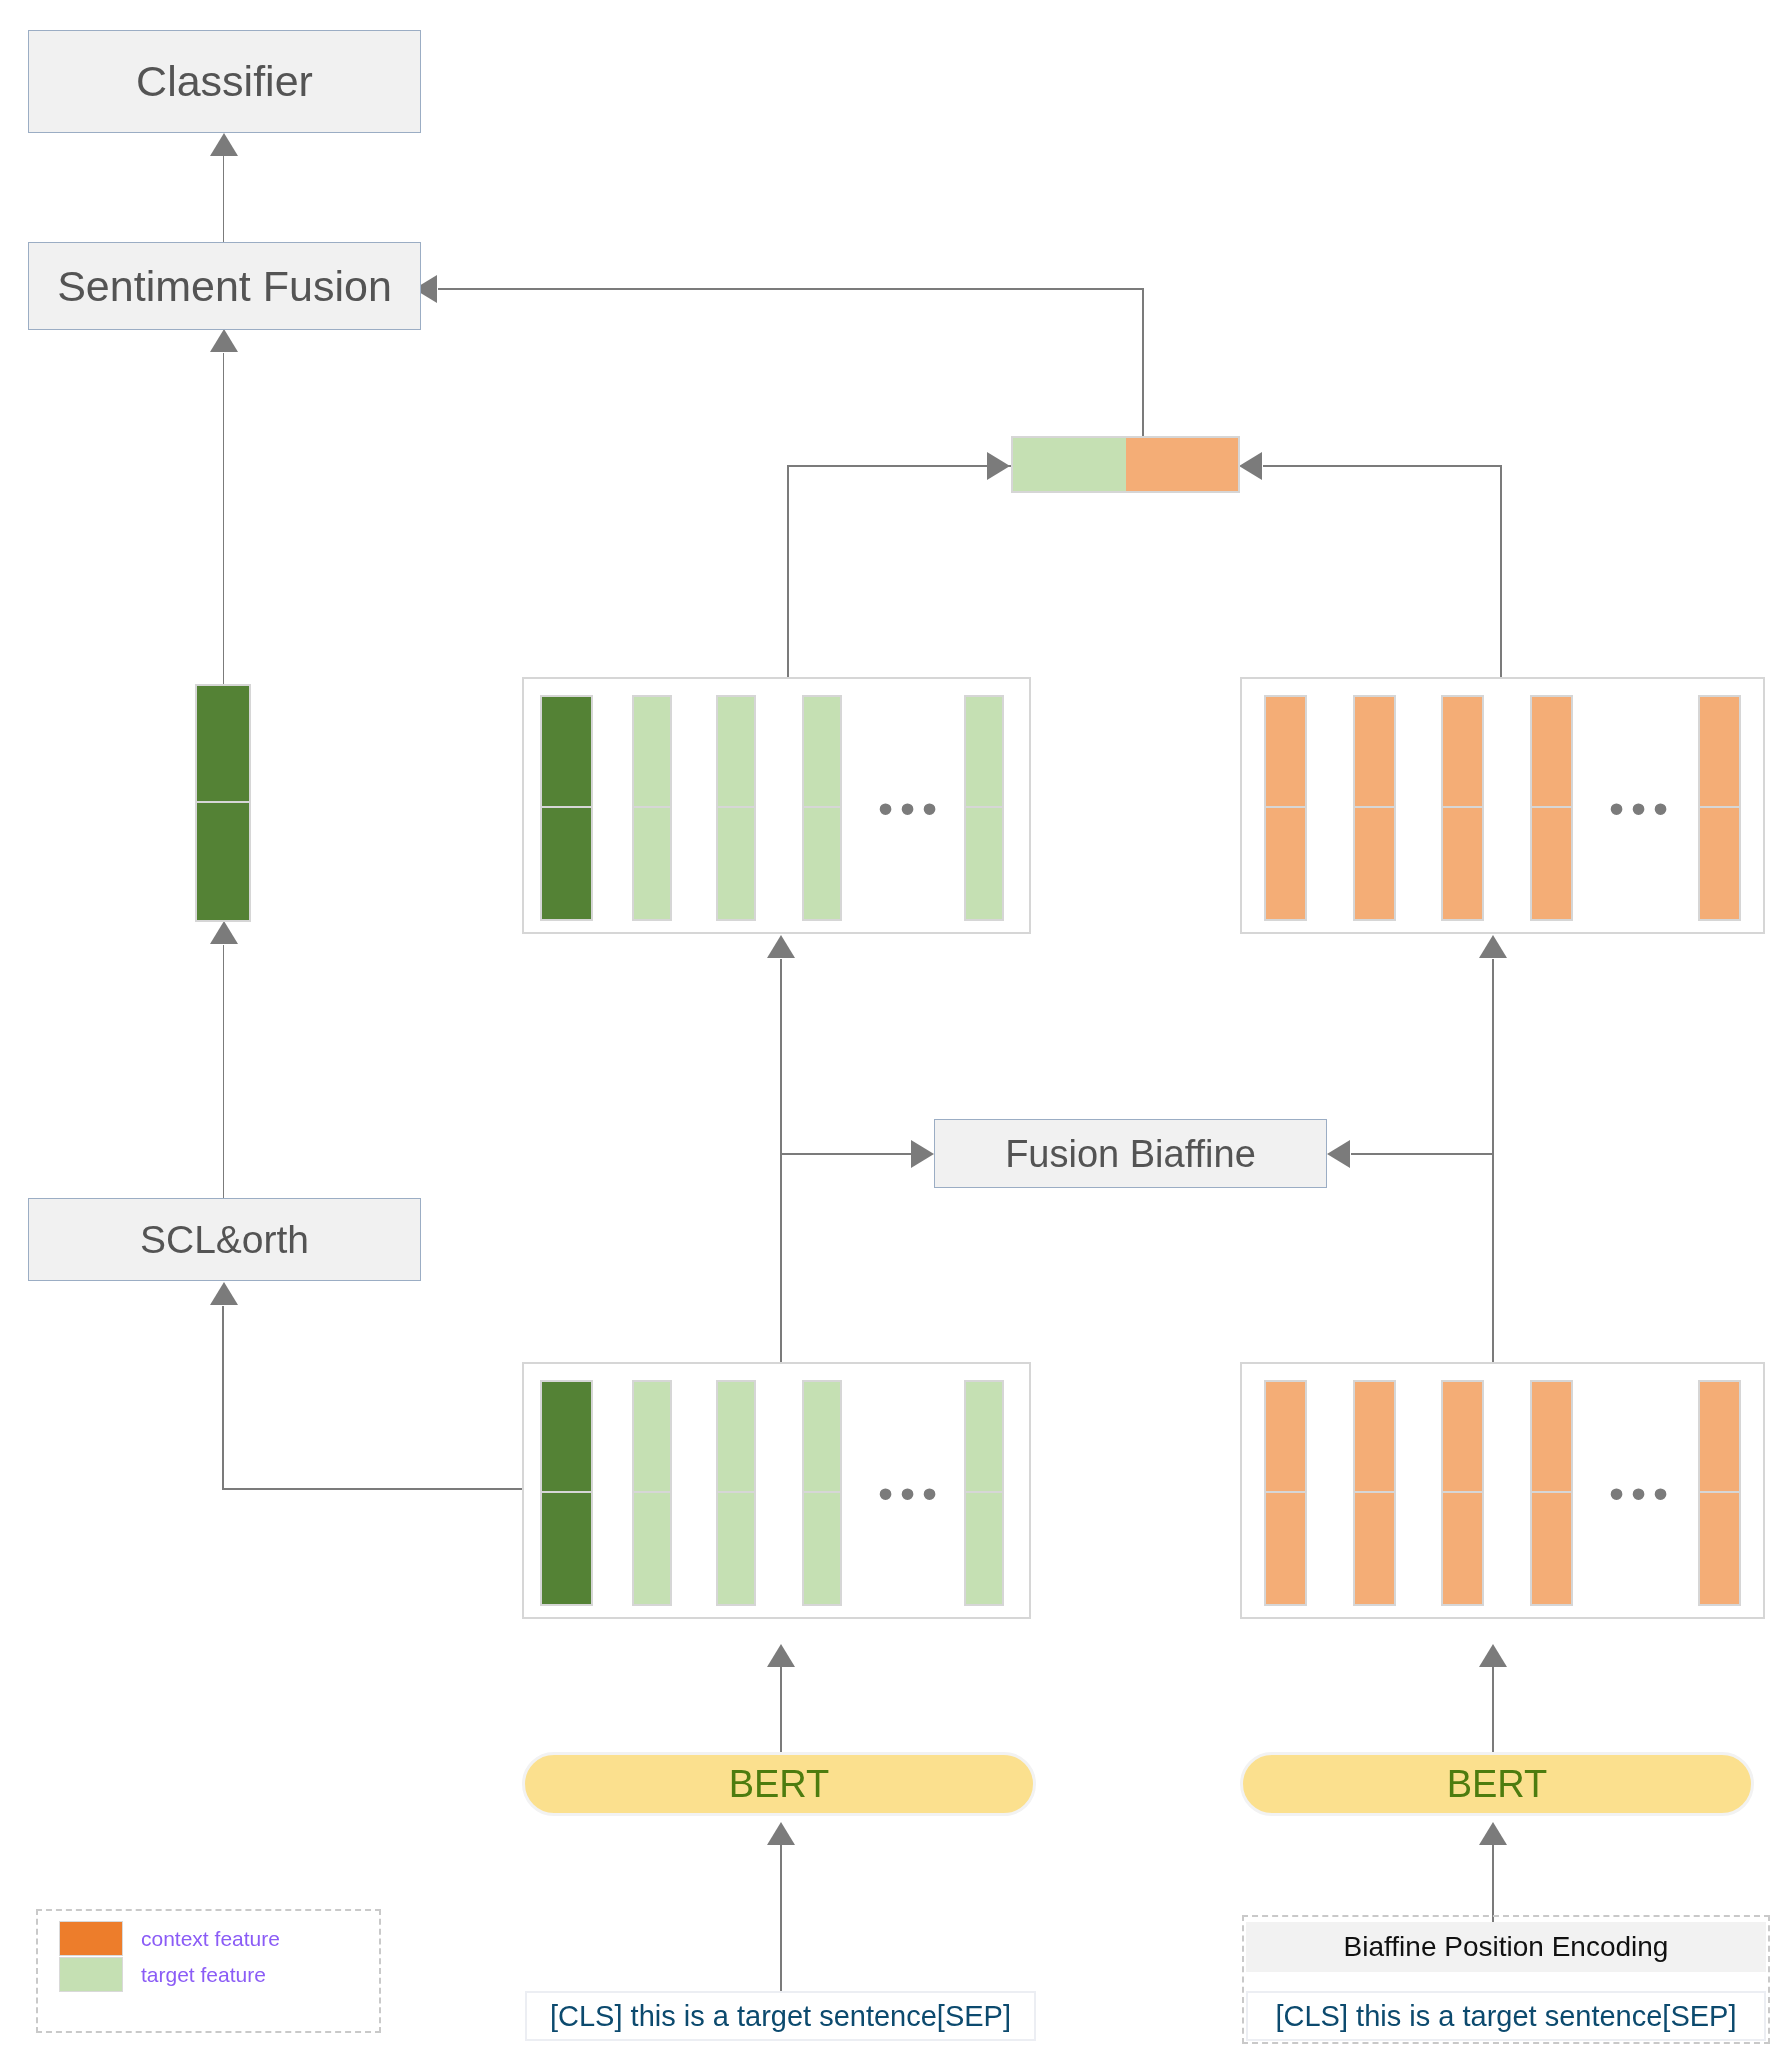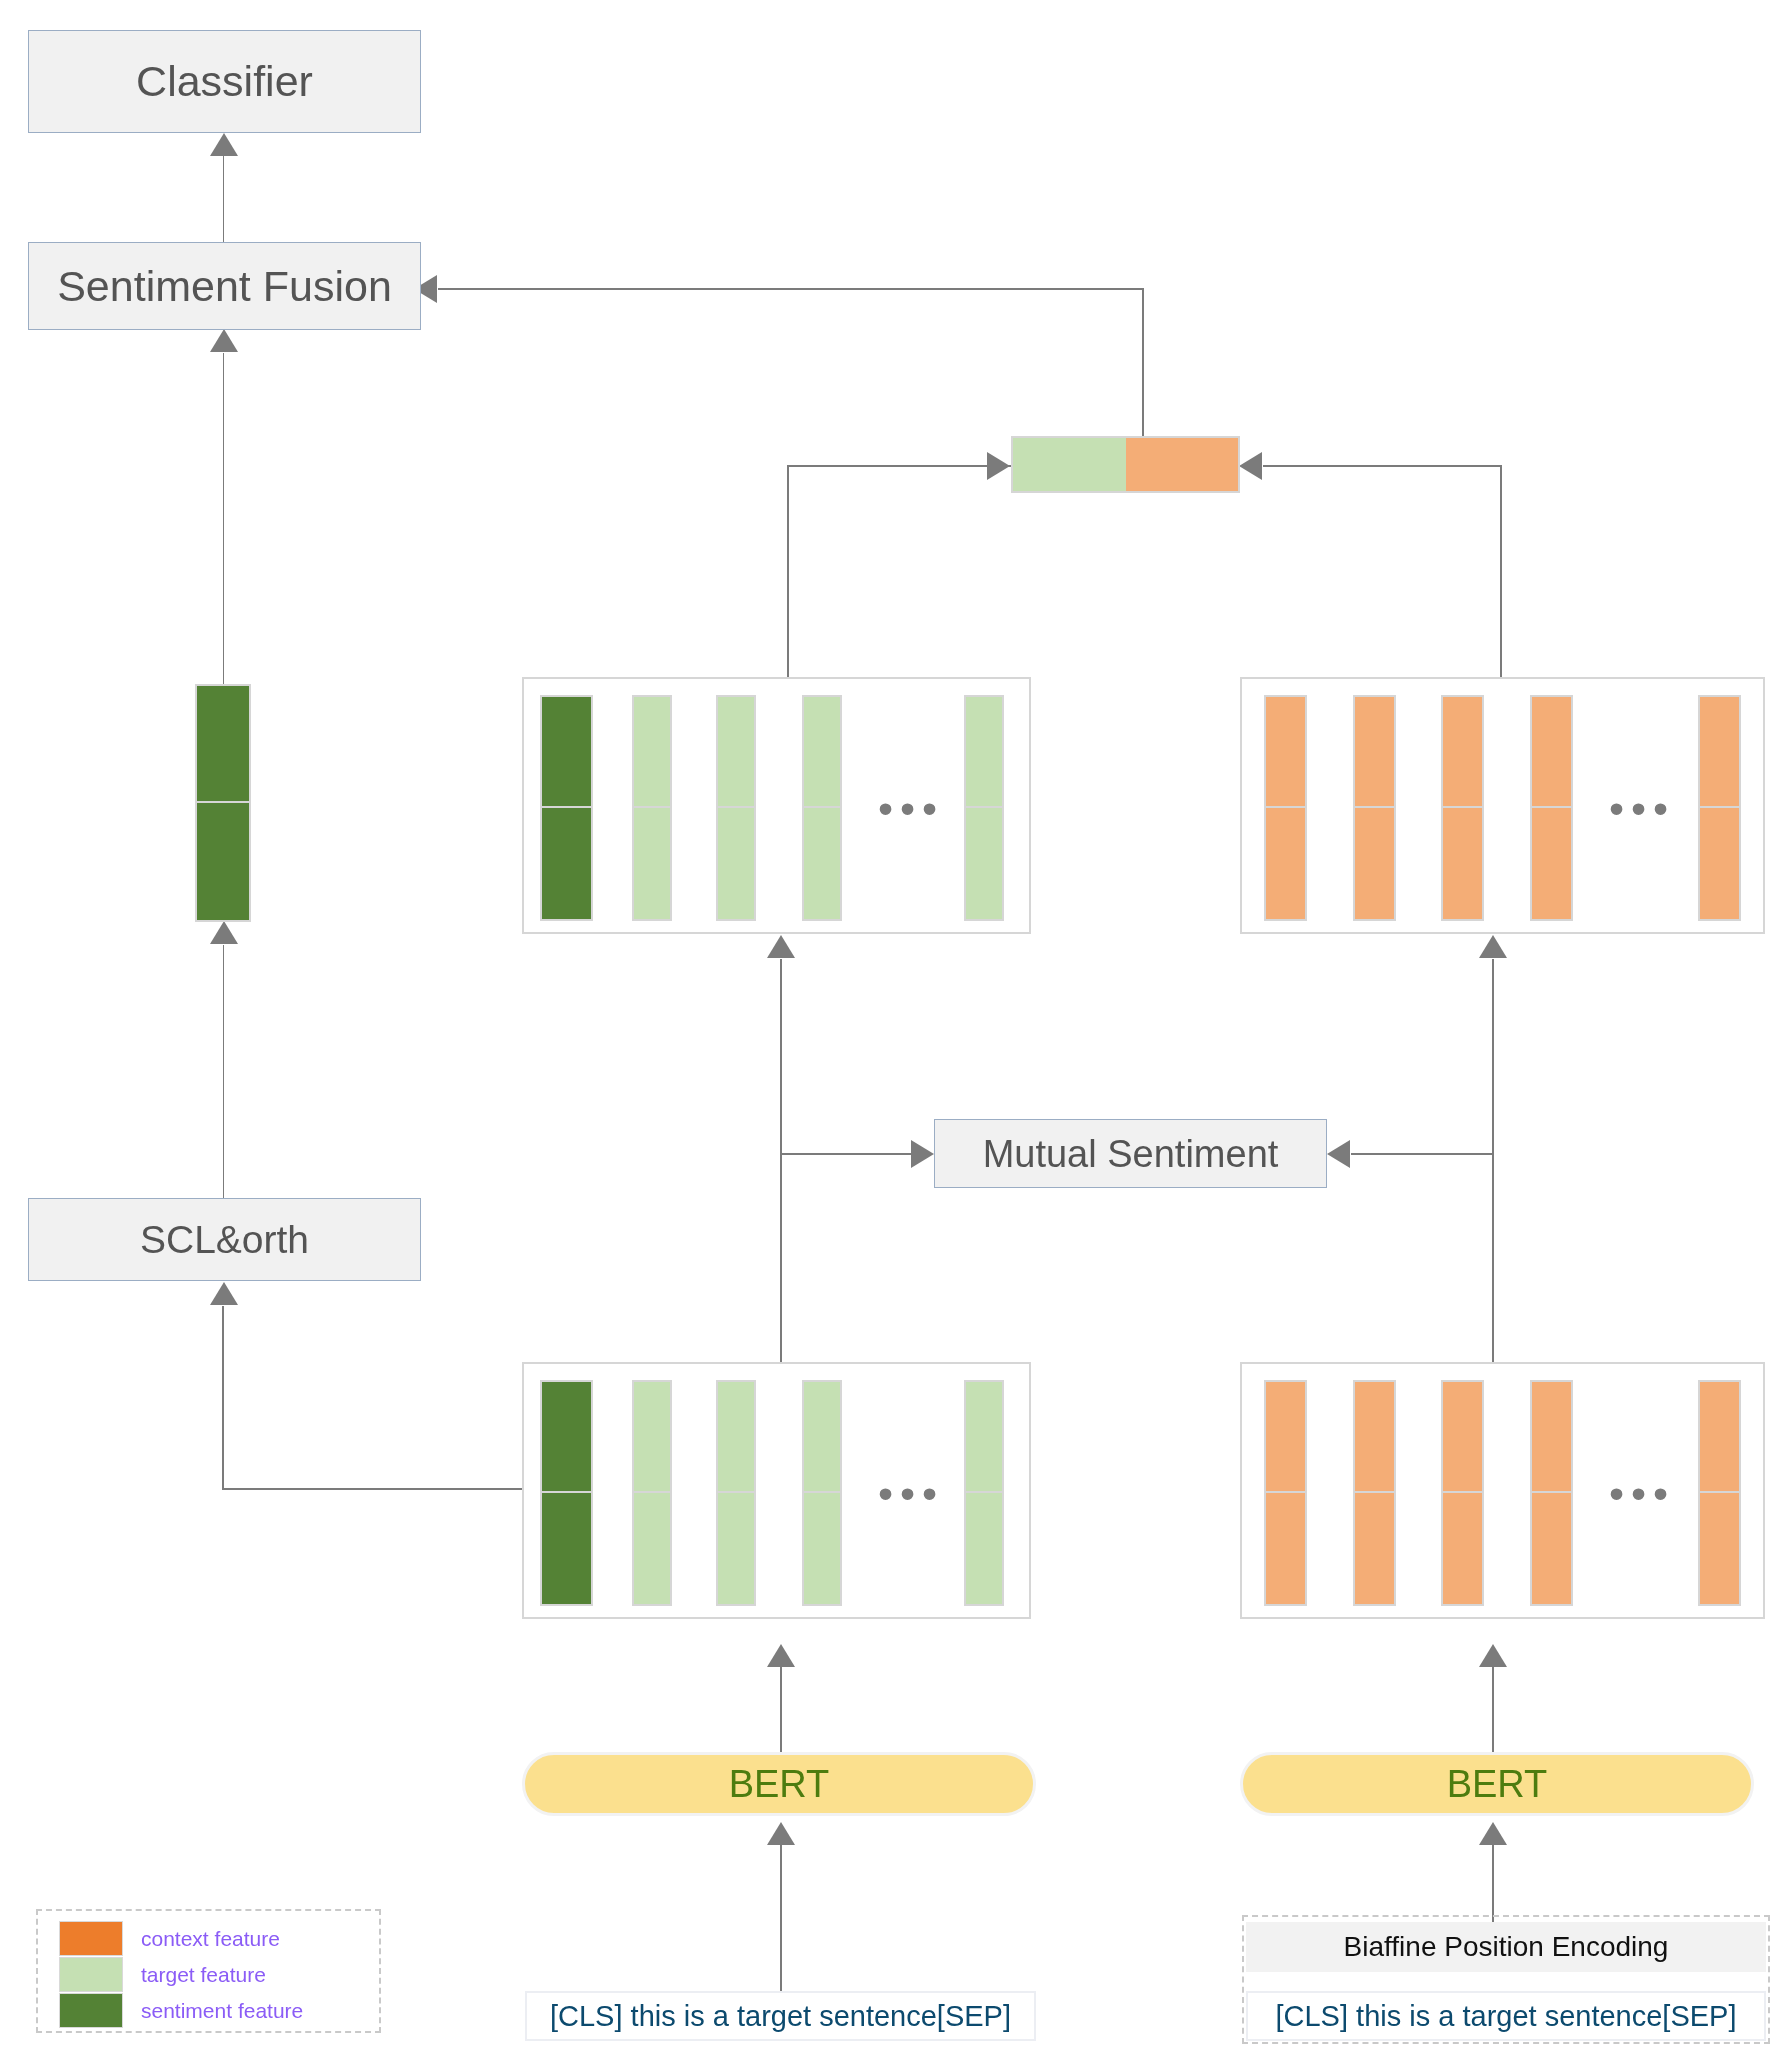--- a/index.html
+++ b/index.html
@@ -110,21 +110,21 @@
 
   <div class="node nd-classifier">
     <span>Classifier</span>
   </div>
 
   <div class="node nd-scl">
     <span>SCL&amp;orth</span>
   </div>
 
   <div class="node nd-biaffine">
-    <span>Mutual Sentiment</span>
+    <span>Fusion Biaffine</span>
   </div>
 
   <div class="bar" style="left:195px;top:684px;width:56px;height:238px;background:#548235;">
     <div class="half top" style="background:#548235;"></div>
     <div class="half bot" style="background:#548235;"></div>
   </div>
 
   <div class="fusionblk" style="left:1011px;top:436px;width:229px;height:57px;">
     <div class="gpart" style="background:#c5e0b3;"></div>
     <div class="opart" style="background:#f4ad76;"></div>
@@ -247,20 +247,16 @@
 
   <div class="legend" style="left:36px;top:1909px;width:345px;height:124px;">
     <div class="legend-row" style="left:21px;top:9.7px;">
       <div class="legend-sw" style="background:#ed7d2b;"></div>
       <div class="legend-lbl">context feature</div>
     </div>
     <div class="legend-row" style="left:21px;top:46px;">
       <div class="legend-sw" style="background:#c5e0b3;"></div>
       <div class="legend-lbl">target feature</div>
     </div>
-    <div class="legend-row" style="left:21px;top:82px;">
-      <div class="legend-sw" style="background:#548235;"></div>
-      <div class="legend-lbl">sentiment feature</div>
-    </div>
   </div>
 
 </div>
 
 
 </body></html>

